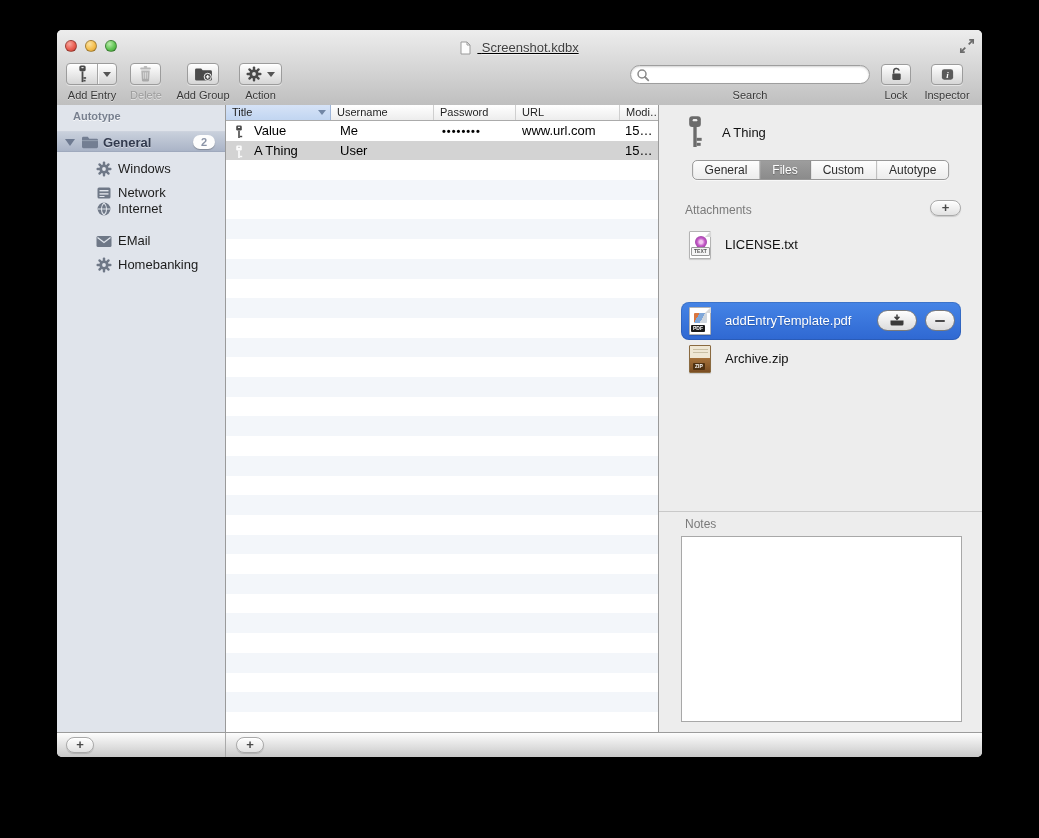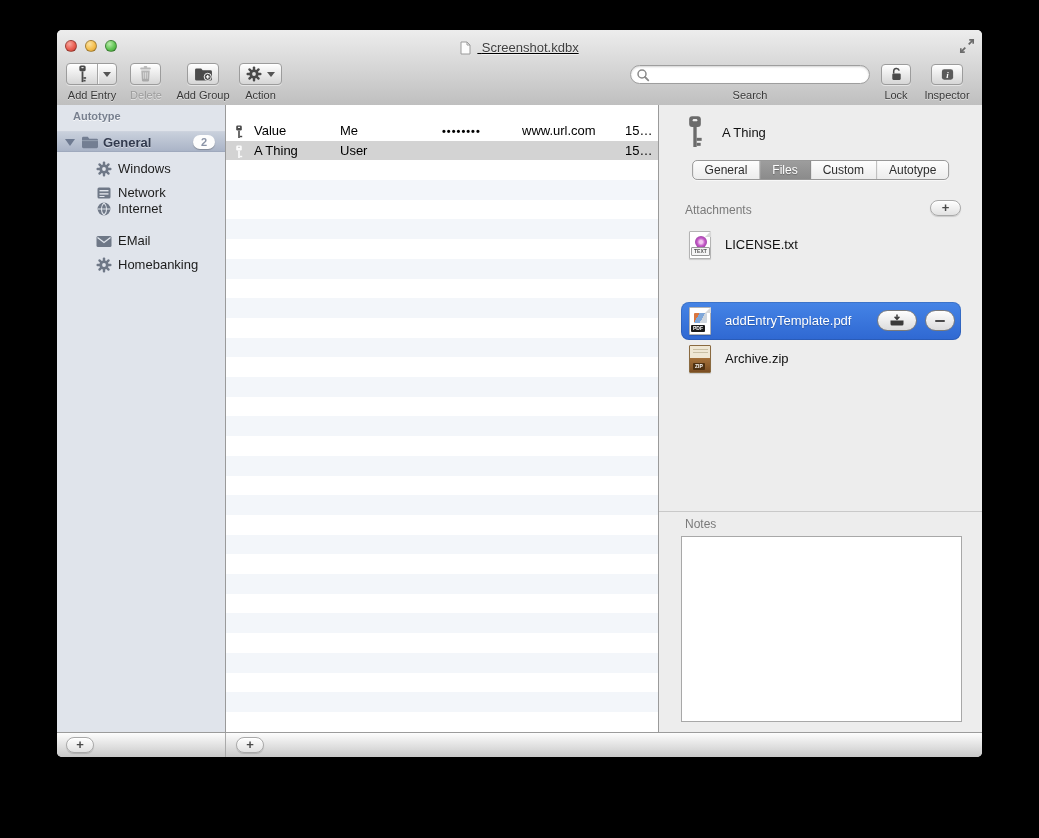--- a/index.html
+++ b/index.html
@@ -310,20 +310,29 @@
             </g>
             <circle cx="8" cy="8" r="1.9" fill="#e1e5ec"></circle>
           </svg>
         </span>
       <span class="lab">Homebanking</span>
     </div>
   </div>
   <div id="splitter-left"></div>
 
   <div id="table-pane">
+    <div id="table-header">
+      <div class="th sorted" style="width:105px;">
+        <span>Title</span><span class="sort-arrow"></span>
+      </div>
+      <div class="th" style="width:103px;"><span>Username</span></div>
+      <div class="th" style="width:82px;"><span>Password</span></div>
+      <div class="th" style="width:104px;"><span>URL</span></div>
+      <div class="th" style="width:38px;border-right:none;"><span>Modi…</span></div>
+    </div>
     <div id="table-body">
       <div class="entry-row" style="top:0;">
         <div class="cell c-title"><span class="row-key">
               <svg width="10" height="16" viewBox="0 0 12 20">
                 <rect x="2.5" y="0.5" width="7" height="6.5" rx="1.8" fill="currentColor"></rect>
                 <rect x="4.6" y="2.2" width="2.8" height="1.4" rx="0.7" fill="#fff"></rect>
                 <rect x="5" y="7" width="2" height="12" fill="currentColor"></rect>
                 <rect x="7" y="13.5" width="3" height="1.8" fill="currentColor"></rect>
                 <rect x="7" y="16.5" width="2.4" height="1.8" fill="currentColor"></rect>
               </svg>

